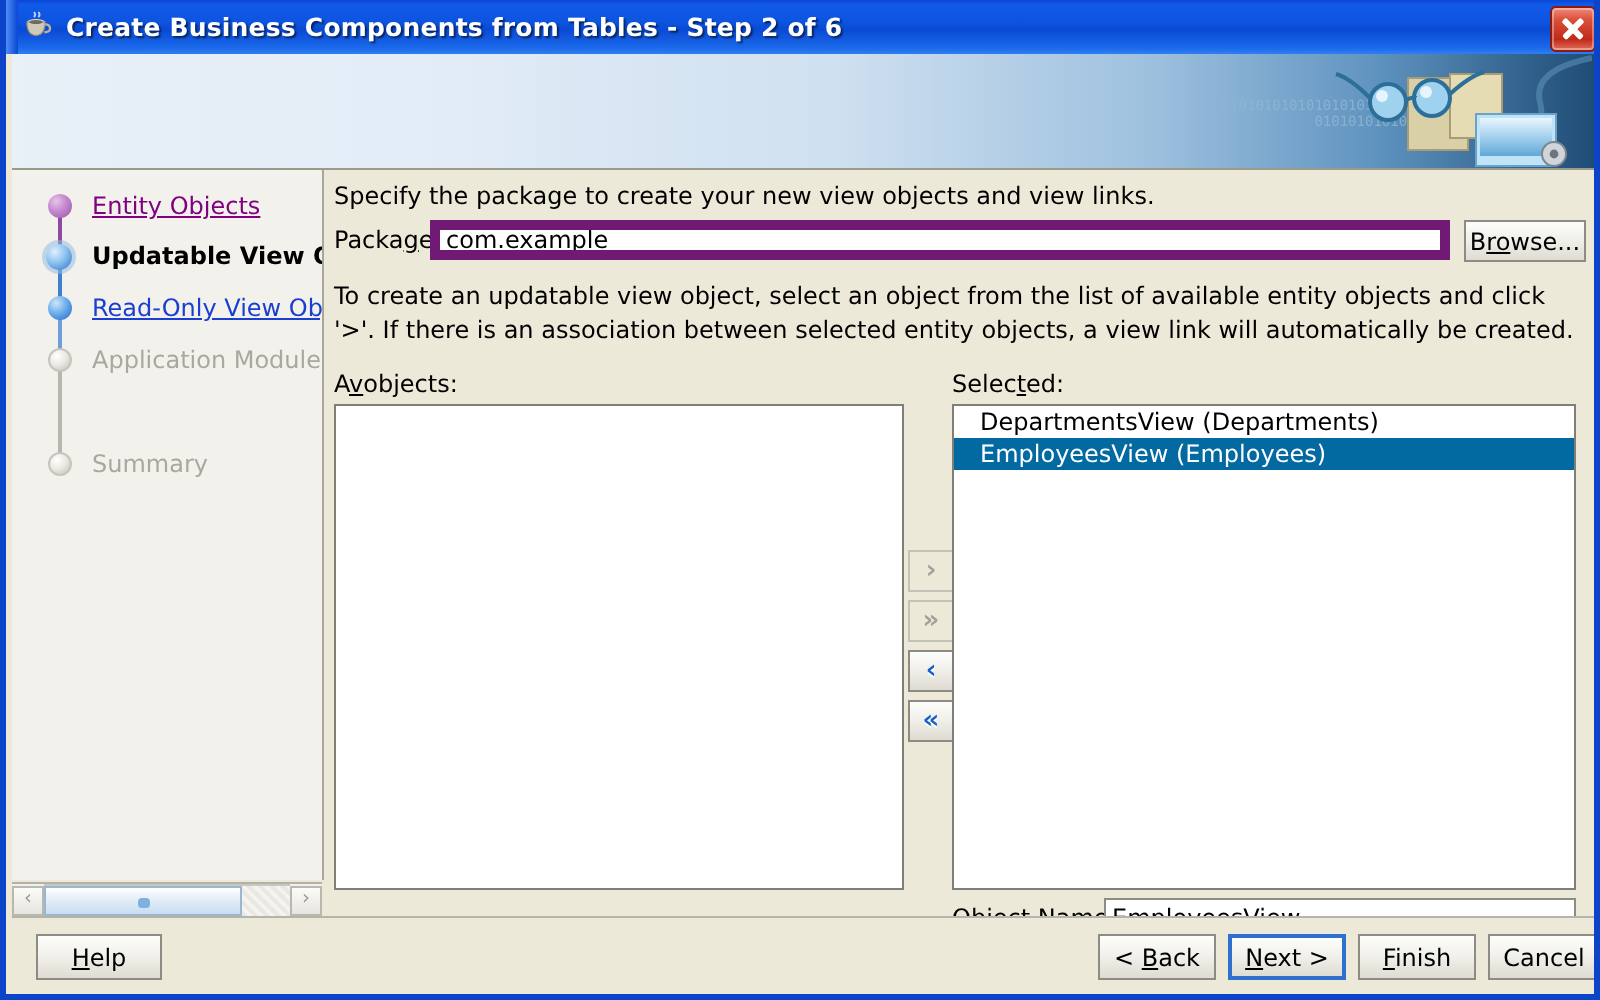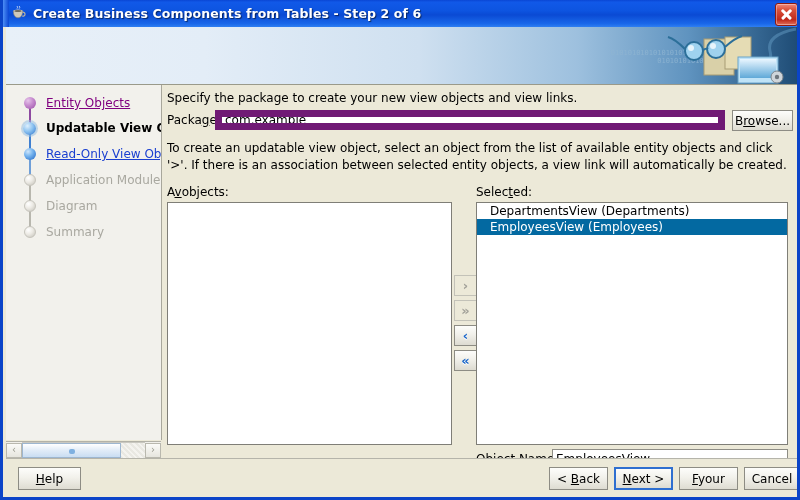--- a/index.html
+++ b/index.html
@@ -168,21 +168,21 @@
     position:absolute; left:5px; top:6px;
     font-size:12px; color:#000;
   }
   #pkg-row { position:absolute; left:5px; top:25px; width:626px; height:21px; }
   #pkg-label {
     position:absolute; left:0; top:3px; font-size:12px; color:#000;
   }
   #pkg-input {
     position:absolute; left:48px; top:0; width:510px; height:20px;
     box-sizing:border-box;
-    border:7px solid #701a75;
+    border:5px solid #701a75;
     background:#ffffff; color:#000; font-size:12px;
     padding:1px 3px;
     font-family:"DejaVu Sans","Liberation Sans",sans-serif;
     outline:none;
   }
   #browse-btn {
     position:absolute; left:565px; top:0; width:61px; height:21px;
     box-sizing:border-box;
     background: linear-gradient(to bottom,#fdfdfb 0%,#f0efe9 48%,#dedcd2 100%);
     border:1px solid #8d8c84;
@@ -352,26 +352,20 @@
       <span class="step-label lbl-link">Read-Only View Objects</span>
     </div>
 
     <div class="step" style="top:85px;">
       <span class="step-dot">
           <span class="dot-core dot-gray"></span>
         </span>
       <span class="step-label lbl-disabled">Application Module</span>
     </div>
 
-    <div class="step" style="top:111px;">
-      <span class="step-dot">
-          <span class="dot-core dot-gray"></span>
-        </span>
-      <span class="step-label lbl-disabled">Diagram</span>
-    </div>
 
     <div class="step" style="top:137px;">
       <span class="step-dot">
           <span class="dot-core dot-gray"></span>
         </span>
       <span class="step-label lbl-disabled">Summary</span>
     </div>
   </div>
 
   <div id="sb-scroll">
@@ -422,17 +416,17 @@
       <label id="objname-label">Object Name:</label>
       <input id="objname-input" type="text" value="EmployeesView" style="">
     </div>
   </div>
 
   <div id="footer-sep"></div>
   <div id="footer">
     <button class="dlg-btn" id="help-btn"><span></span><u class="mn">H</u><span>elp</span></button>
     <button class="dlg-btn" id="back-btn"><span>&lt; </span><u class="mn">B</u><span>ack</span></button>
     <button class="dlg-btn" id="next-btn"><span></span><u class="mn">N</u><span>ext &gt;</span></button>
-    <button class="dlg-btn" id="finish-btn"><span></span><u class="mn">F</u><span>your</span></button>
+    <button class="dlg-btn" id="finish-btn"><span></span><u class="mn">F</u><span>inish</span></button>
     <button class="dlg-btn" id="cancel-btn"><span>Cancel</span><u class="mn"></u><span></span></button>
   </div>
 
 </div>
 
 </body></html>

